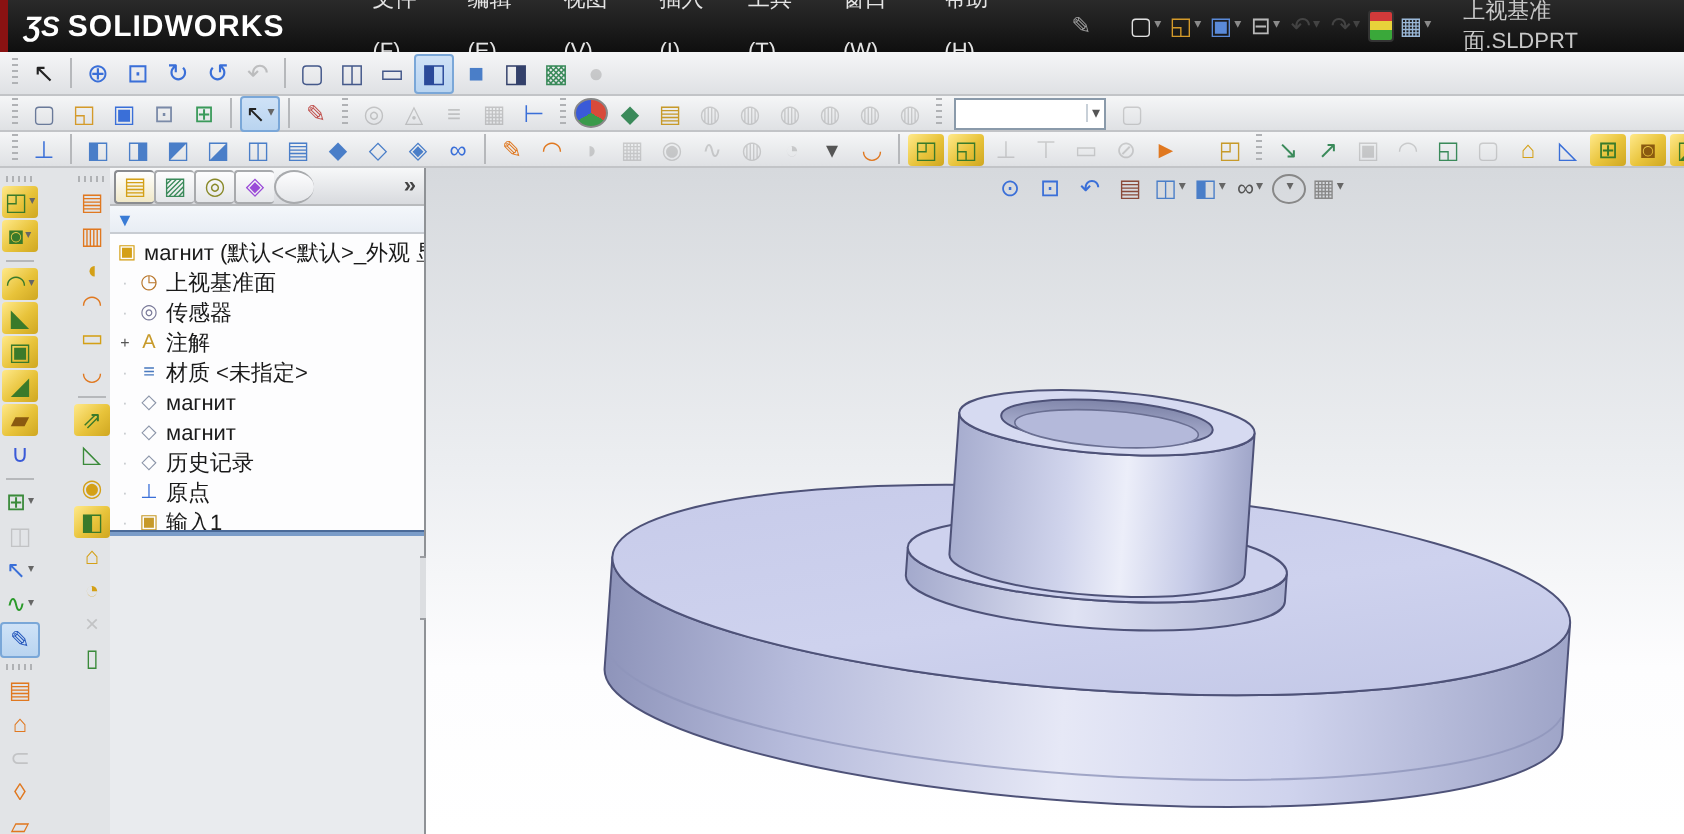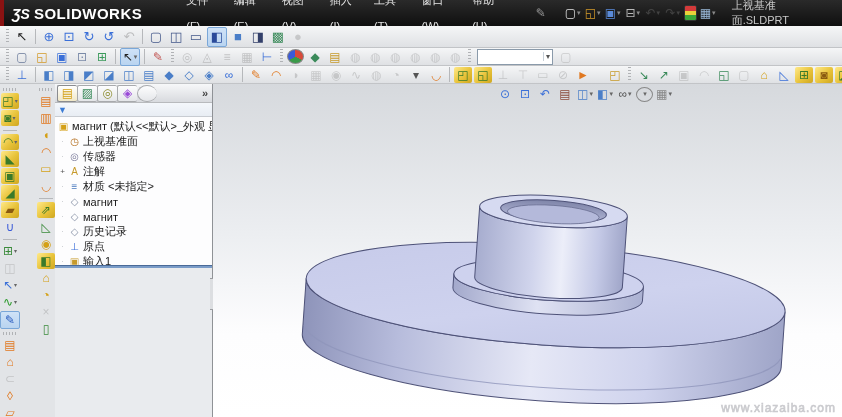--- a/index.html
+++ b/index.html
@@ -667,17 +667,16 @@
           </span>
           <span class="tb-icon bg-pie">
             <span class="dd">▾</span>
           </span>
           <span class="tb-icon">
             <span style="color: rgb(136, 136, 136);">▦</span>
             <span class="dd">▾</span>
           </span>
         </div>
       <div id="watermark">
-        <div class="url">www.xiazaiba.com</div>
       </div>
     </div>
   </div>
 </div>
 
 </body></html>

